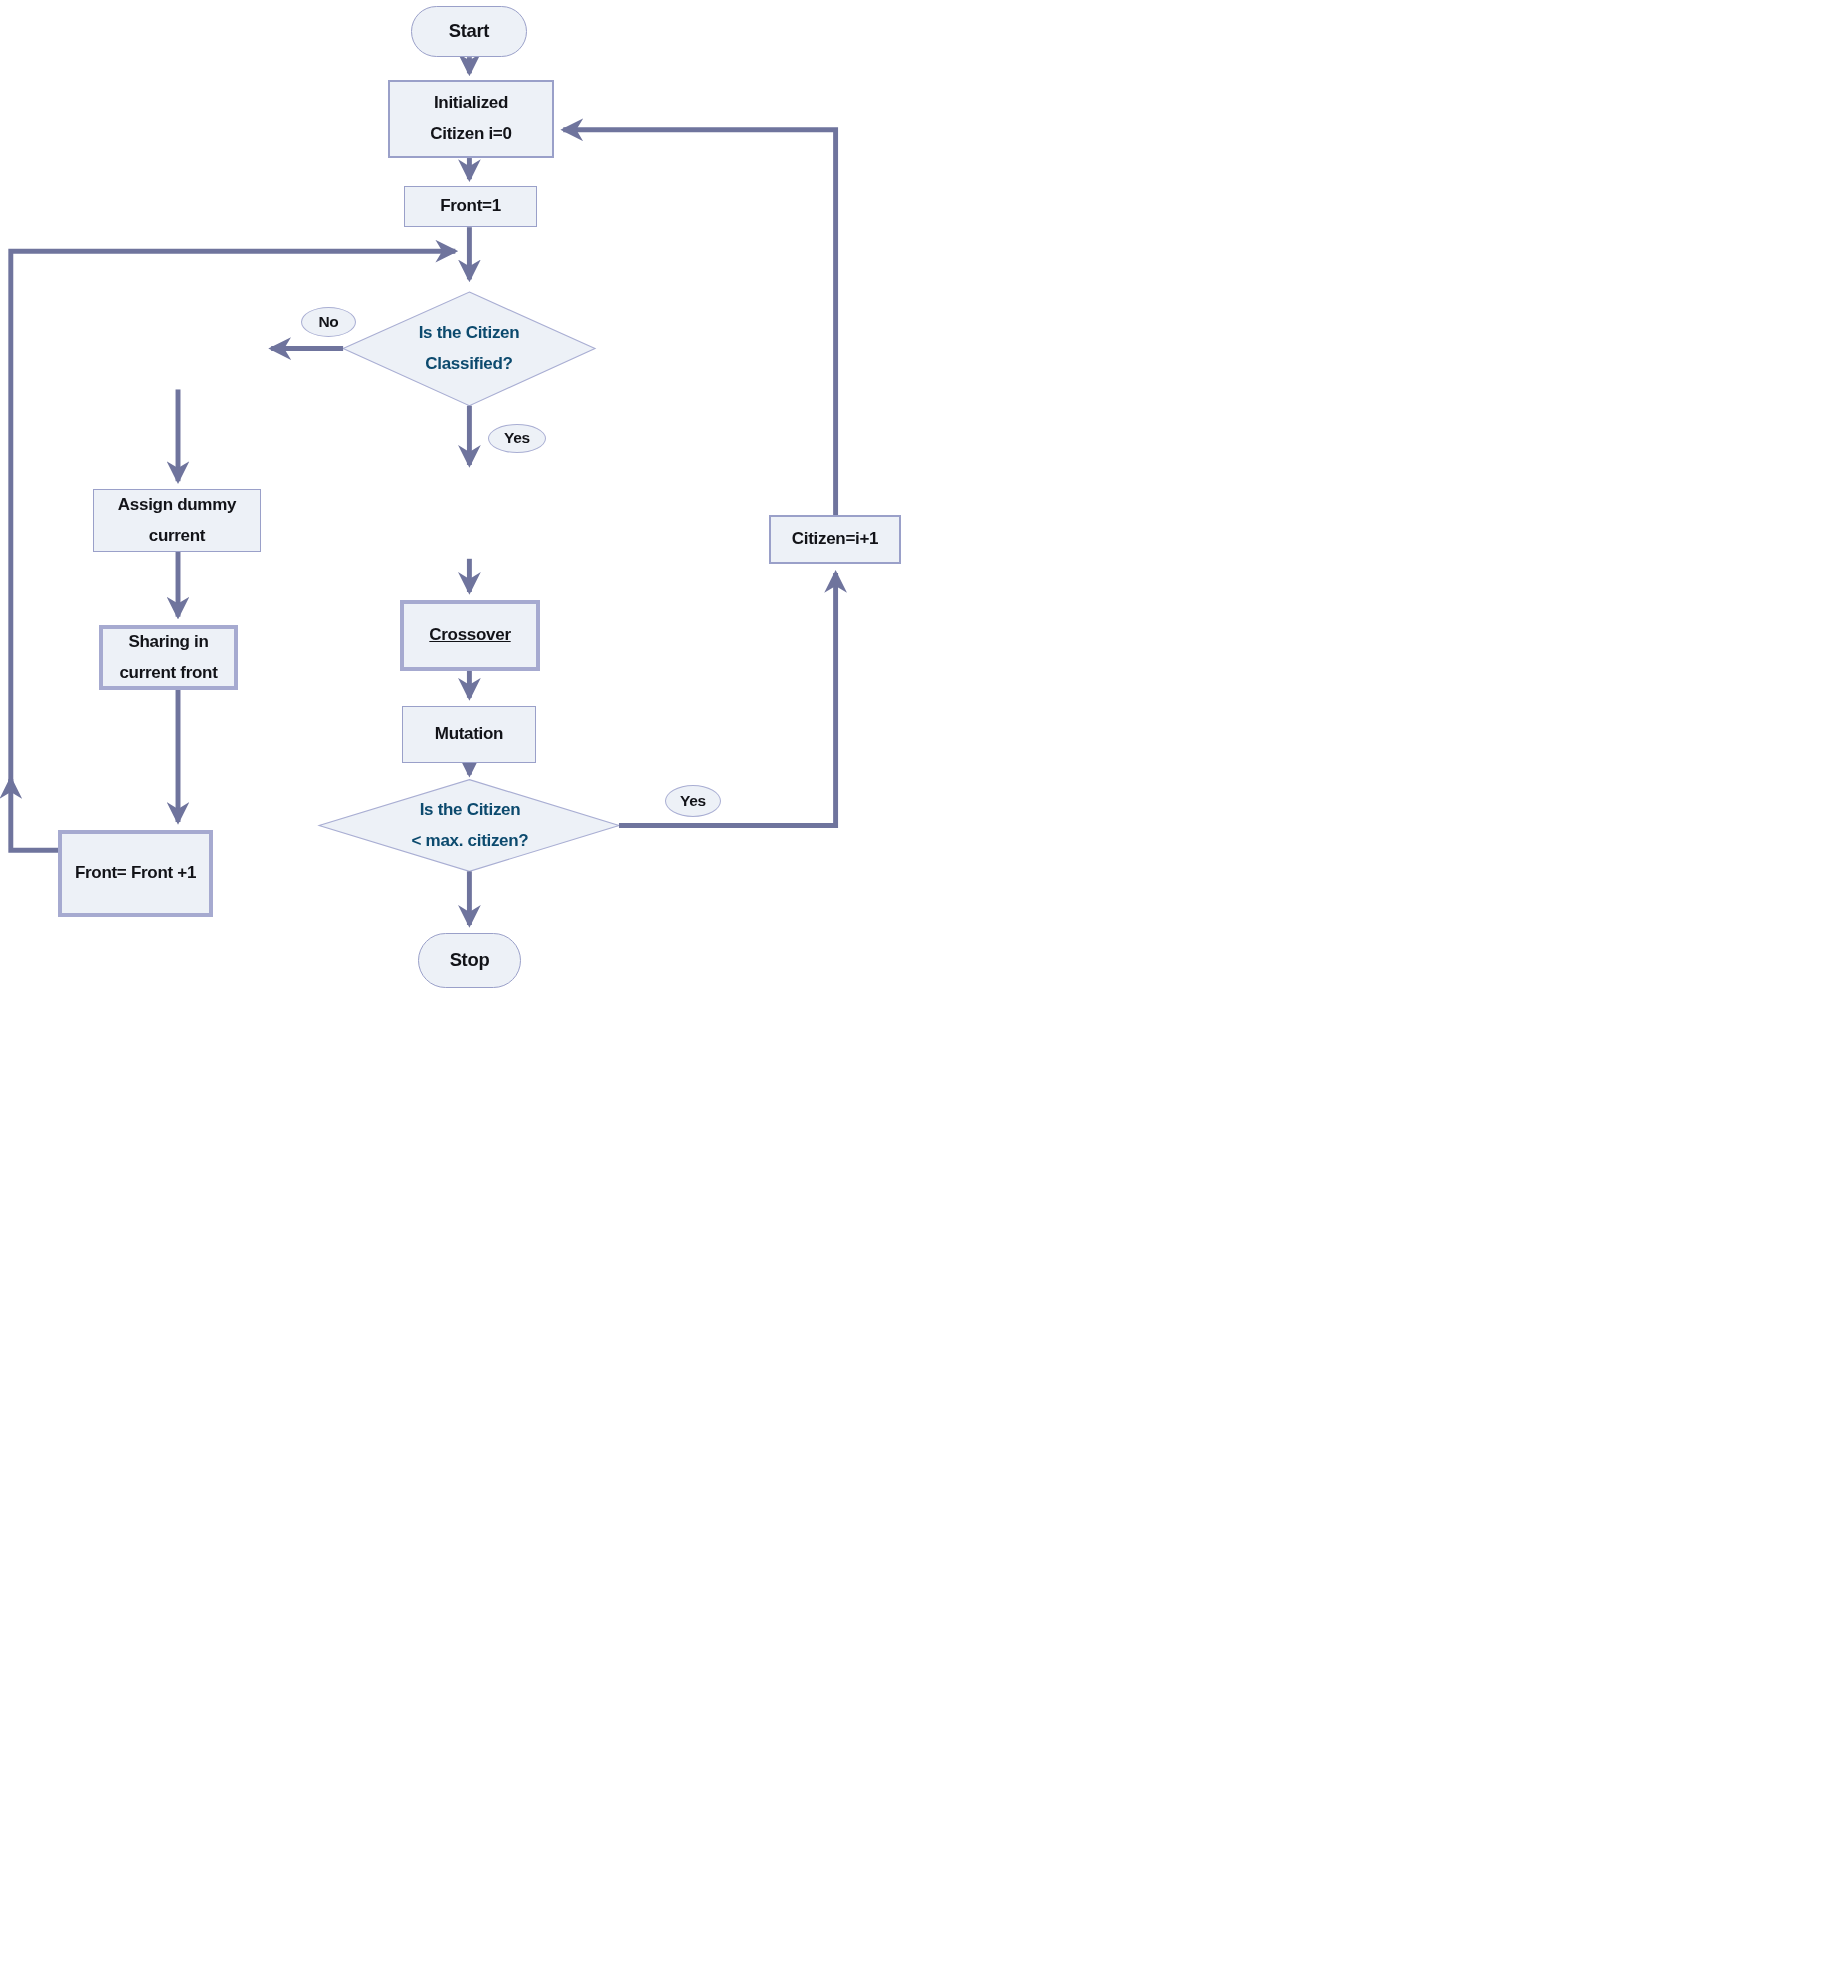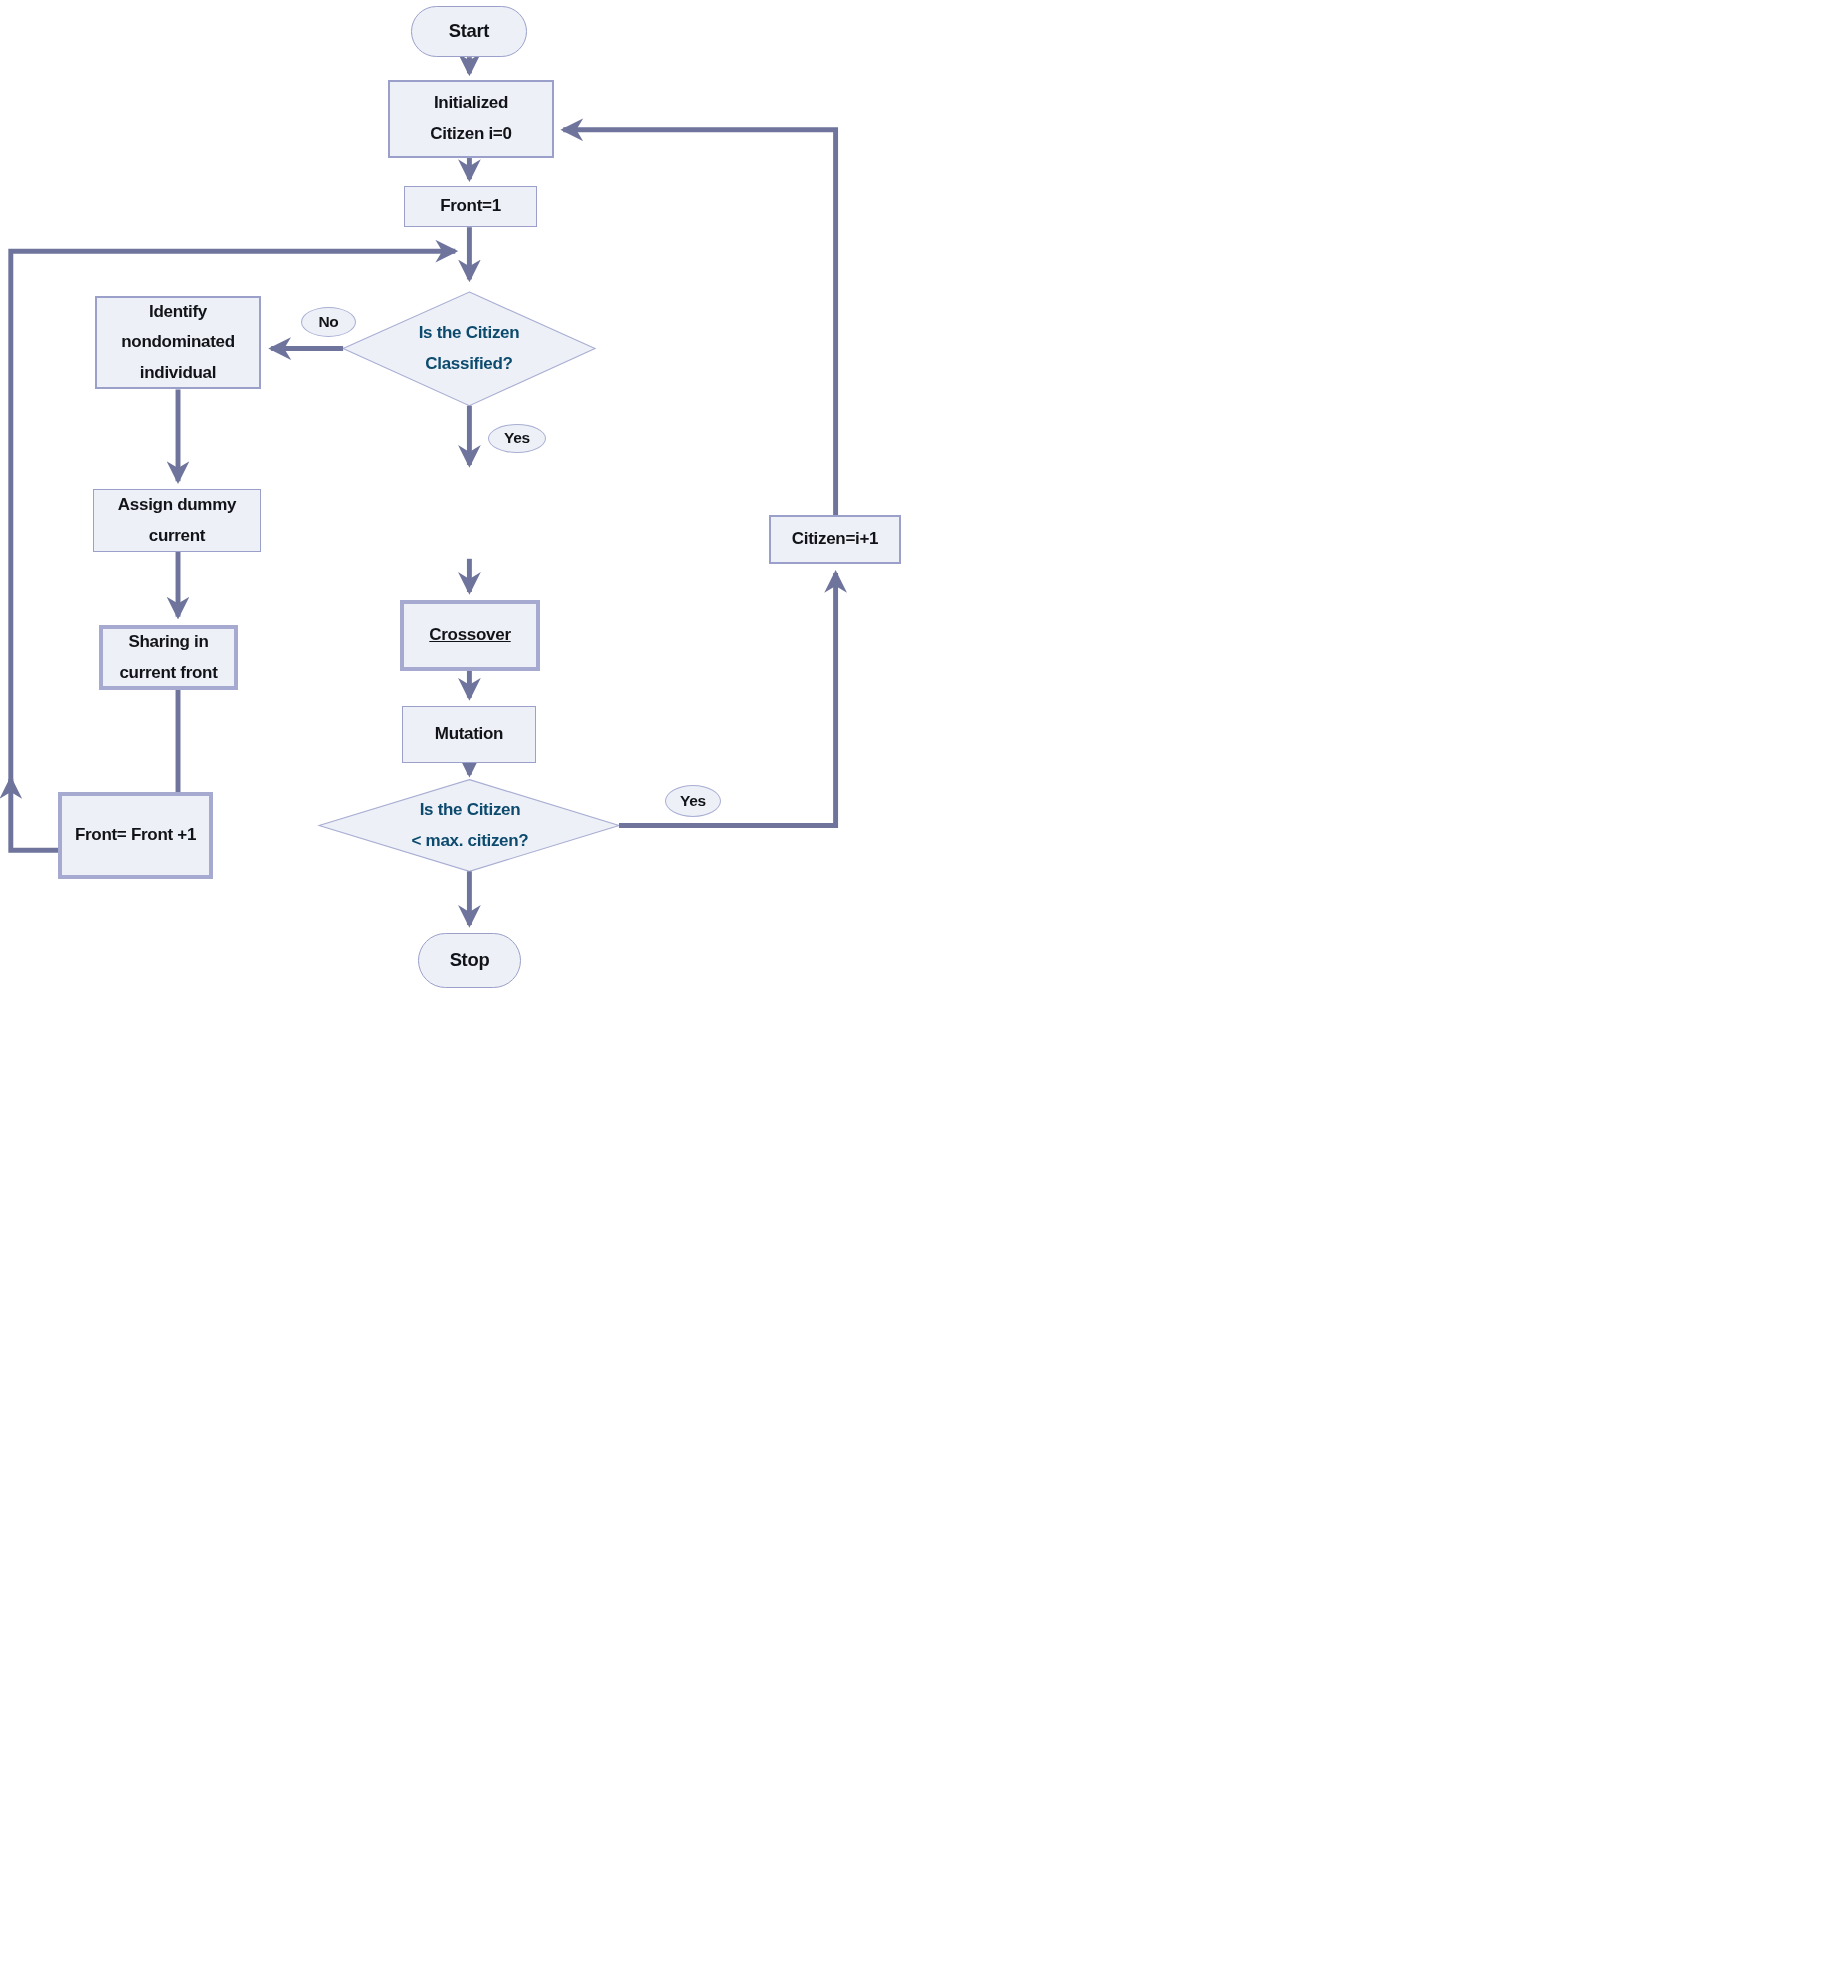--- a/index.html
+++ b/index.html
@@ -75,37 +75,32 @@
 
 
   <div class="node rect b-thick fs-md" style="left:400px;top:600px;width:140px;height:71px;text-decoration:underline;">
     <span>Crossover</span>
   </div>
 
   <div class="node rect fs-md" style="left:402px;top:706px;width:134px;height:57px;">
     <span>Mutation</span>
   </div>
 
-  <div class="node rect b-med fs-md" style="left:95px;top:296px;width:166px;height:93px;">
-    <span>Identify</span>
-    <span>nondominated</span>
-    <span>individual</span>
-  </div>
 
   <div class="node rect fs-md" style="left:93px;top:489px;width:168px;height:63px;">
     <span>Assign dummy</span>
     <span>current</span>
   </div>
 
   <div class="node rect b-thick fs-md" style="left:99px;top:625px;width:139px;height:65px;">
     <span>Sharing in</span>
     <span>current front</span>
   </div>
 
-  <div class="node rect b-thick fs-md" style="left:58px;top:792px;width:155px;height:87px;">
+  <div class="node rect b-thick fs-md" style="left:58px;top:830px;width:155px;height:87px;">
     <span>Front= Front +1</span>
   </div>
 
   <div class="node rect b-med fs-md" style="left:769px;top:515px;width:132px;height:49px;">
     <span>Citizen=i+1</span>
   </div>
 
   <div class="labeltext fs-md" style="left:381px;top:310px;width:176px;height:78px;">
     <span>Is the Citizen</span>
     <span>Classified?</span>

